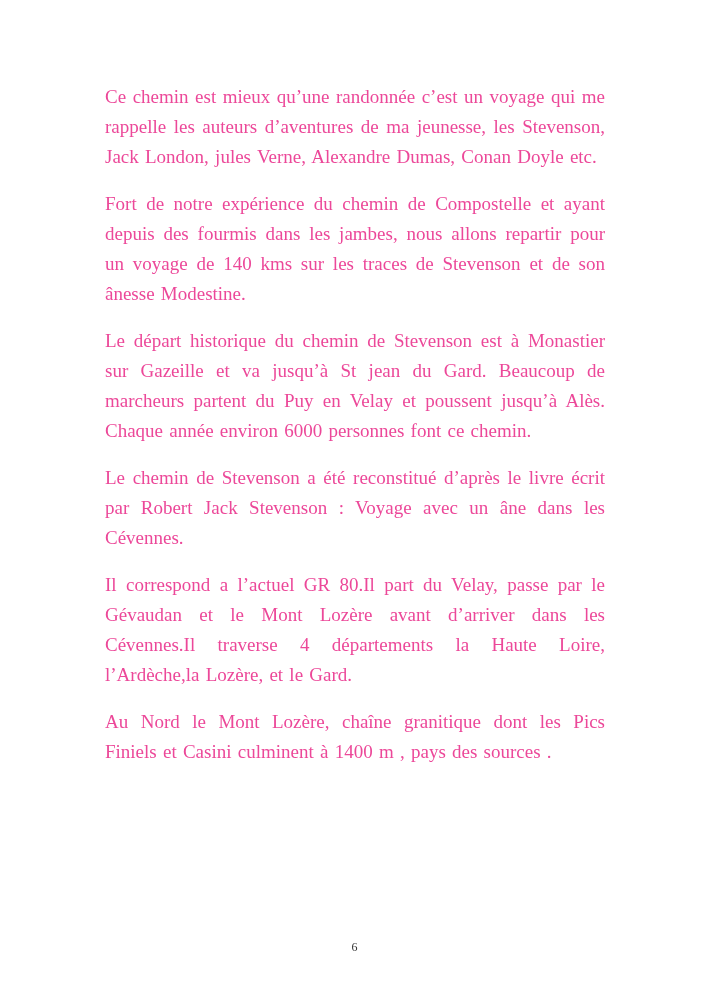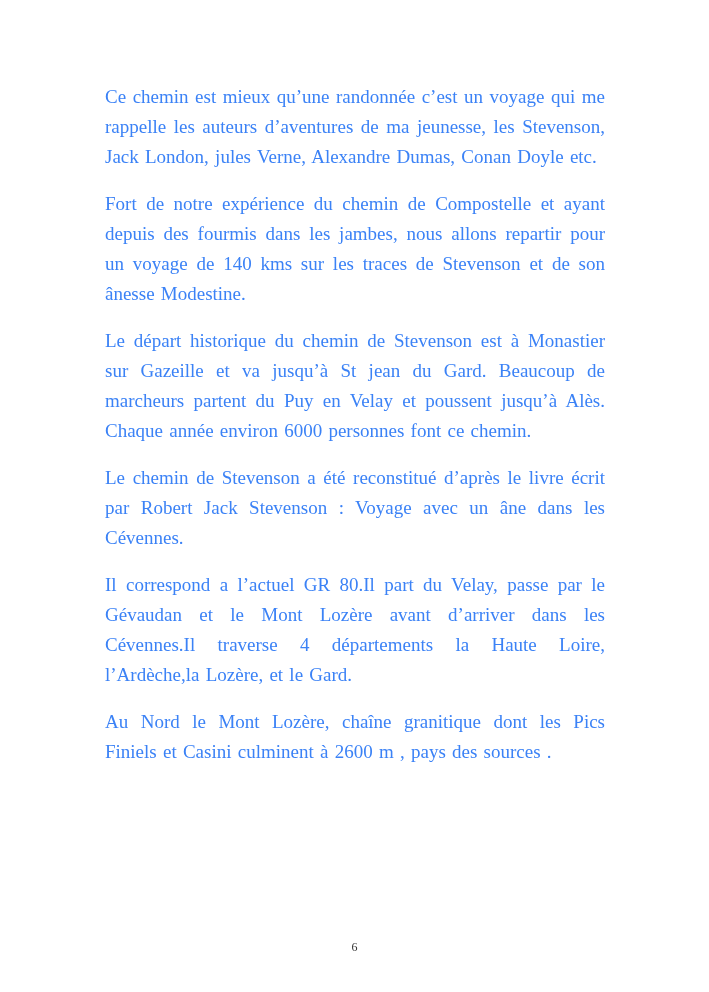--- a/index.html
+++ b/index.html
@@ -23,21 +23,21 @@
   .content {
     position: absolute;
     left: 105px;
     top: 82px;
     width: 500px;
   }
   p.para {
     margin: 0 0 17px 0;
     font-size: 19px;
     line-height: 30px;
-    color: #3b82f6;
+    color: #ec4899;
     text-align: justify;
     word-spacing: 1.5px;
   }
   p.para.cutoff {
     text-align-last: justify;
   }
   .page-number {
     position: absolute;
     left: 0;
     right: 0;
@@ -50,16 +50,16 @@
 </head>
 <body>
 
 <div class="page">
   <div class="content">
     <p class="para">Ce chemin est mieux qu’une randonnée  c’est un voyage qui me rappelle les auteurs d’aventures de ma jeunesse, les Stevenson, Jack London, jules Verne, Alexandre Dumas, Conan Doyle etc.</p>
     <p class="para">Fort de notre expérience du chemin de Compostelle et ayant depuis des fourmis dans les jambes, nous allons repartir pour un voyage de 140 kms sur les traces de Stevenson et de son ânesse Modestine.</p>
     <p class="para">Le départ historique du chemin de Stevenson est à Monastier  sur Gazeille et va jusqu’à St jean du Gard. Beaucoup de marcheurs partent du Puy en Velay et poussent jusqu’à Alès. Chaque année environ 6000 personnes font ce chemin.</p>
     <p class="para">Le chemin de Stevenson a été reconstitué d’après le livre écrit par Robert Jack Stevenson : Voyage avec un âne dans les Cévennes.</p>
     <p class="para">Il correspond a l’actuel GR 80.Il part du Velay, passe par le Gévaudan et le Mont Lozère avant d’arriver dans les Cévennes.Il traverse 4 départements la Haute Loire,  l’Ardèche,la Lozère, et le Gard.</p>
-    <p class="para">Au Nord le Mont Lozère, chaîne granitique dont les Pics Finiels et Casini culminent à 2600 m , pays des sources .</p>
+    <p class="para">Au Nord le Mont Lozère, chaîne granitique dont les Pics Finiels et Casini culminent à 1400 m , pays des sources .</p>
   </div>
   <div class="page-number">6</div>
 </div>
 
 </body></html>

